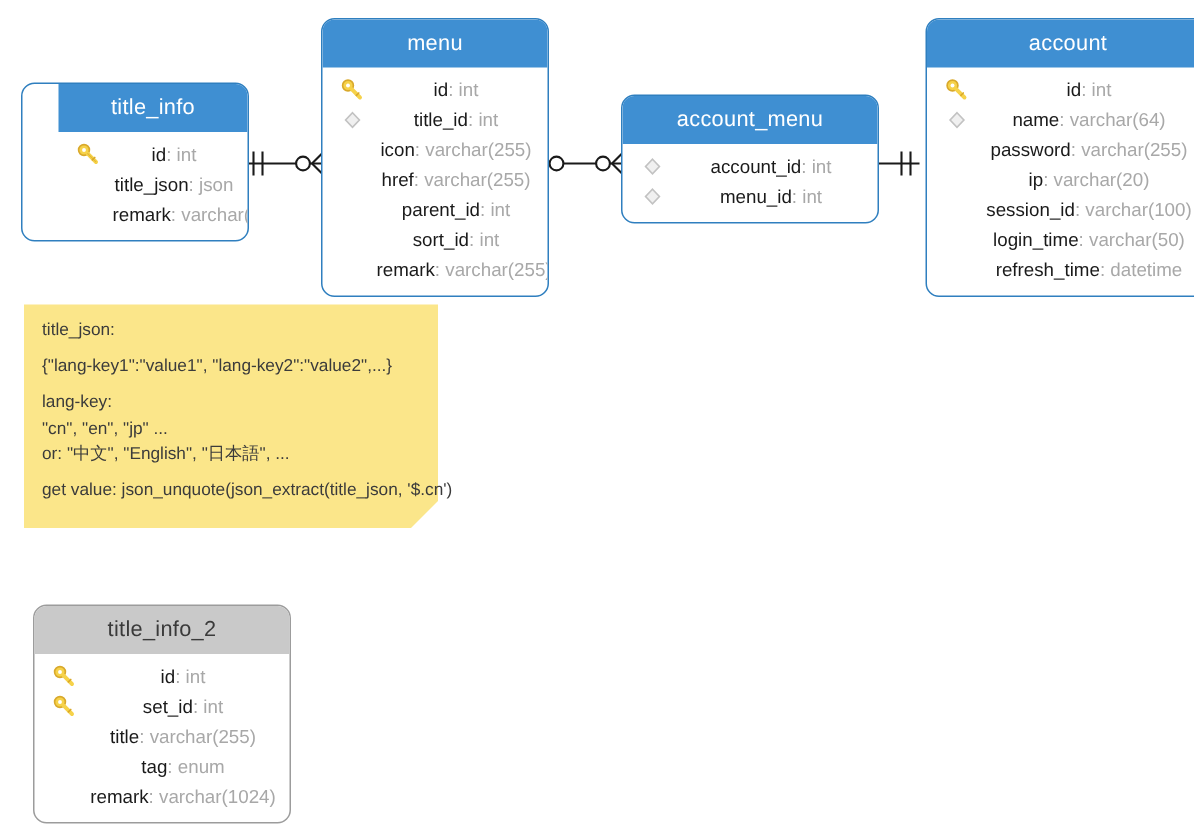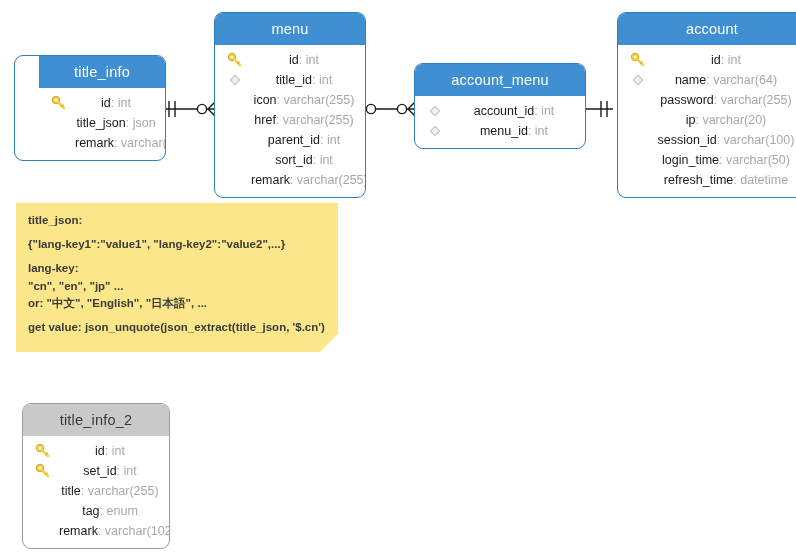--- a/index.html
+++ b/index.html
@@ -259,33 +259,33 @@
       </div>
       <div class="field">
         <span class="fname">login_time</span><span class="ftype">:&nbsp;<span>varchar(50)</span></span>
       </div>
       <div class="field">
         <span class="fname">refresh_time</span><span class="ftype">:&nbsp;<span>datetime</span></span>
       </div>
     </div>
   </div>
 
-  <div class="note" style="left:16px; top:203px; width:322px; height:149px;font-weight:bold;">
+  <div class="note" style="left:16px; top:203px; width:276px; height:149px;">
     <div class="note-inner">
       <div class="note-line">title_json:</div>
       <div class="note-line">{"lang-key1":"value1", "lang-key2":"value2",...}</div>
       <div class="note-line tight">lang-key:</div>
       <div class="note-line tight">"cn", "en", "jp" ...</div>
       <div class="note-line">or: "中文", "English", "日本語", ...</div>
       <div class="note-line">get value: json_unquote(json_extract(title_json, '$.cn')</div>
     </div>
     <div class="note-fold"></div>
   </div>
 
-  <div class="entity gray" style="left:22px; top:403px; width:148px;">
+  <div class="entity gray" style="left:22px; top:403px; width:172px;">
     <div class="entity-header">title_info_2</div>
     <div class="entity-body">
       <div class="field">
         <svg class="ic" viewBox="0 0 16 16">
           <circle cx="5" cy="5" r="3.6" fill="#f6d24a" stroke="#d9a92b" stroke-width="1.1"></circle>
           <circle cx="5" cy="5" r="1.3" fill="#ffffff"></circle>
           <path d="M7.3 7.3 L13 13" stroke="#f6d24a" stroke-width="2.6" stroke-linecap="round"></path>
           <path d="M10.6 11.6 L12.2 10" stroke="#d9a92b" stroke-width="1.1" stroke-linecap="round"></path>
         </svg>
         <span class="fname">id</span><span class="ftype">:&nbsp;<span>int</span></span>

